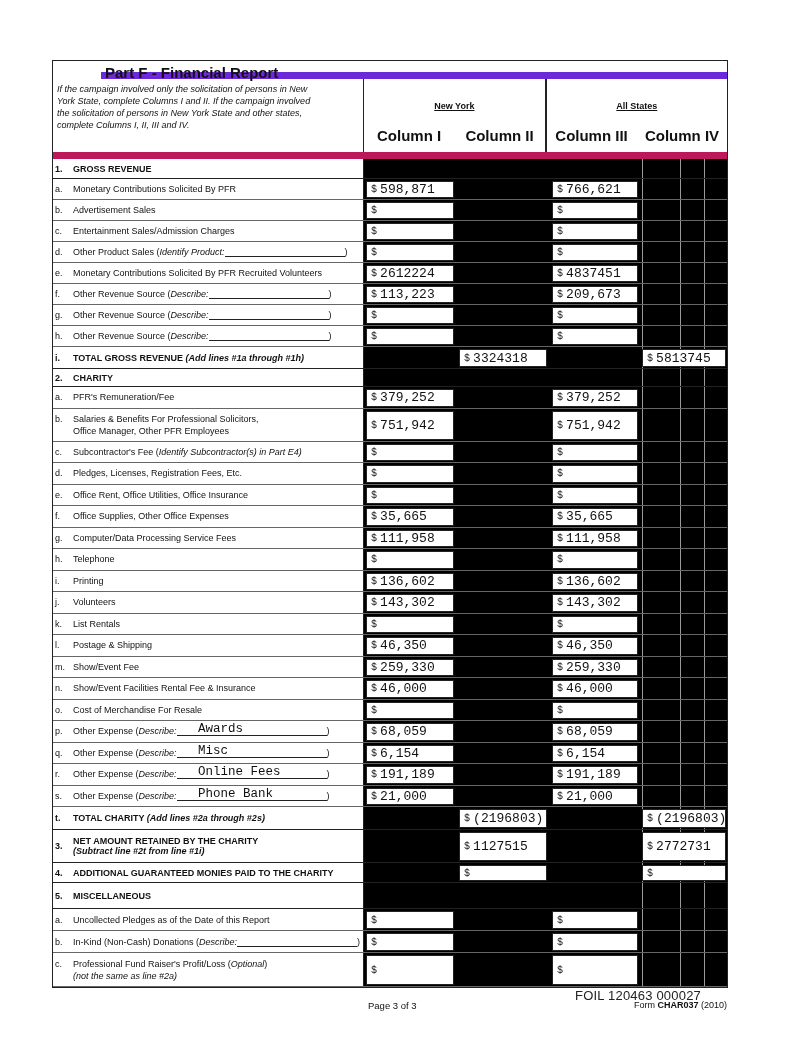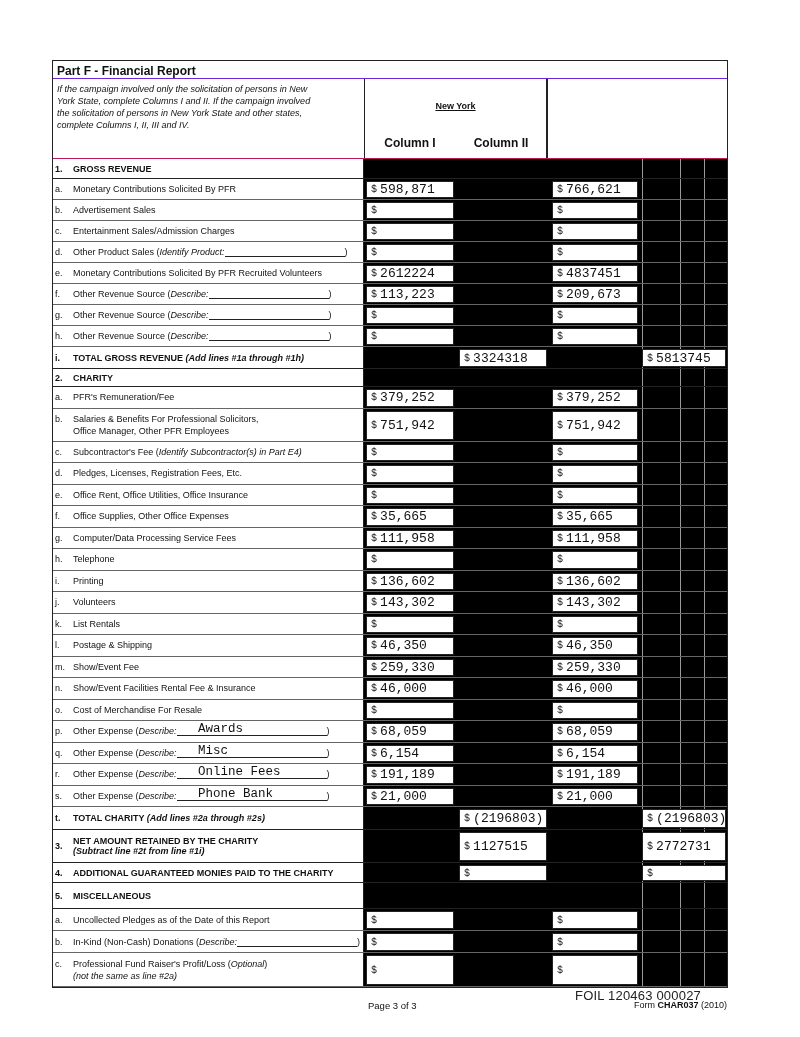--- a/index.html
+++ b/index.html
@@ -5,35 +5,35 @@
   * { box-sizing: border-box; margin: 0; padding: 0; }
   body {
     width: 800px; height: 1037px; background: #ffffff; position: relative;
     font-family: "Liberation Sans", sans-serif; color: #111;
   }
   .form {
     position: absolute; left: 52px; top: 60px; width: 676px;
     border: 1px solid #222;
   }
   .title-row {
-    height: 18px; border-bottom: 1px solid #6d28d9; font-weight: bold;
-    font-size: 12px; padding: 3px 4px;
+    height: 18px; border-bottom: 7px solid #6d28d9; font-weight: bold;
+    font-size: 15px; padding: 3px 4px; margin-left: 48px;
   }
-  .head-row { display: flex; height: 80px; border-bottom: 1px solid #be185d; }
+  .head-row { display: flex; height: 80px; border-bottom: 7px solid #be185d; }
   .head-instr {
     width: 312px; font-size: 9px; font-style: italic; padding: 4px 4px;
     line-height: 12px; border-right: 1px solid #222; position: relative;
   }
   .head-instr span { position: absolute; left: 4px; }
   .head-grp { position: relative; font-size: 9px; font-weight: bold; }
   .head-grp.ny { width: 183px; border-right: 2px solid #222; }
   .head-grp.all { width: 181px; }
   .grp-title { position: absolute; top: 22px; width: 100%; text-align: center; }
   .grp-title span { text-decoration: underline; }
-  .col-lbl { position: absolute; bottom: 8px; font-size: 12px; text-align: center; width: 90px; }
+  .col-lbl { position: absolute; bottom: 8px; font-size: 15px; text-align: center; width: 90px; }
   .col-lbl.l { left: 0; } .col-lbl.r { right: 0; }
 
   .row { display: flex; position: relative; border-bottom: 1px solid #666; }
   .row.strong { border-bottom: 1px solid #222; }
   .lbl {
     width: 312px; font-size: 9px; display: flex; align-items: center;
     padding-left: 2px; position: relative; overflow: hidden; white-space: nowrap;
     border-right: 1px solid #222;
   }
   .lbl .let { width: 18px; flex-shrink: 0; }
@@ -74,20 +74,25 @@
       <span style="top:4px">If the campaign involved only the solicitation of persons in New</span>
       <span style="top:16px">York State, complete Columns I and II.  If the campaign involved</span>
       <span style="top:28px">the solicitation of persons in New York State and other states,</span>
       <span style="top:40px">complete Columns I, II, III and IV.</span>
     </div>
     <div class="head-grp ny">
       <div class="grp-title"><span>New York</span></div>
       <div class="col-lbl l">Column I</div>
       <div class="col-lbl r">Column II</div>
     </div>
+    <div class="head-grp all">
+      <div class="grp-title"><span>All States</span></div>
+      <div class="col-lbl l">Column III</div>
+      <div class="col-lbl r">Column IV</div>
+    </div>
   </div>
 
   <div id="rows">
       <div class="row strong" style="height:20px">
       <div class="lbl bold">
           <span class="let">1.</span>
           <span class="txt">GROSS REVENUE</span>
         </div>
       <div class="cells">
           <div class="stripe" style="left:278px"></div>

